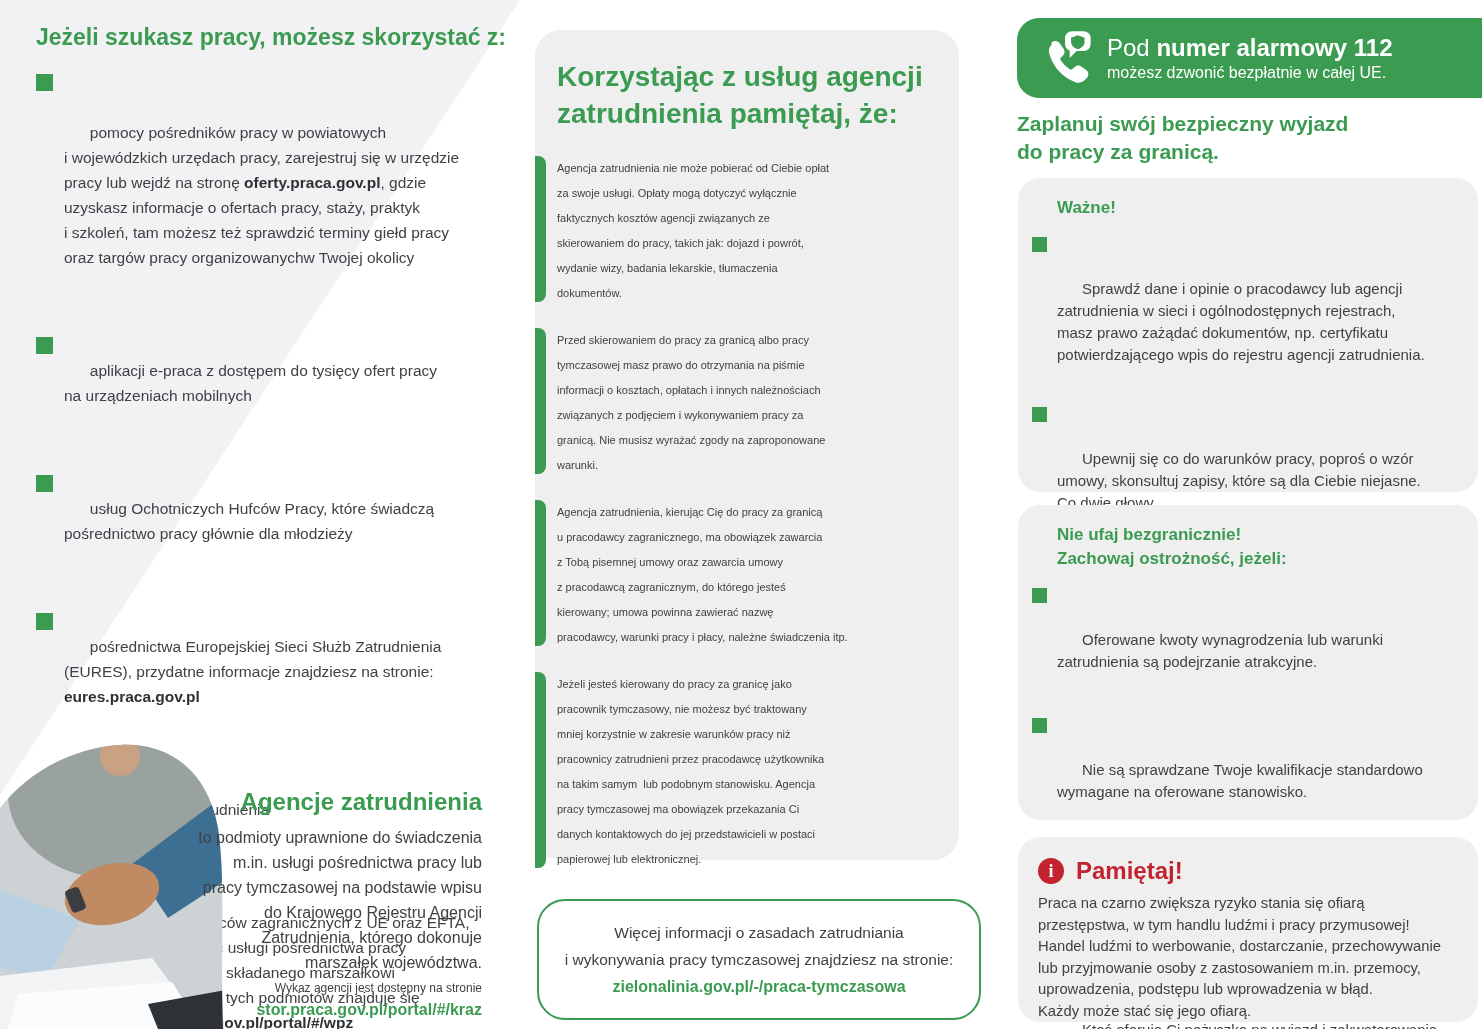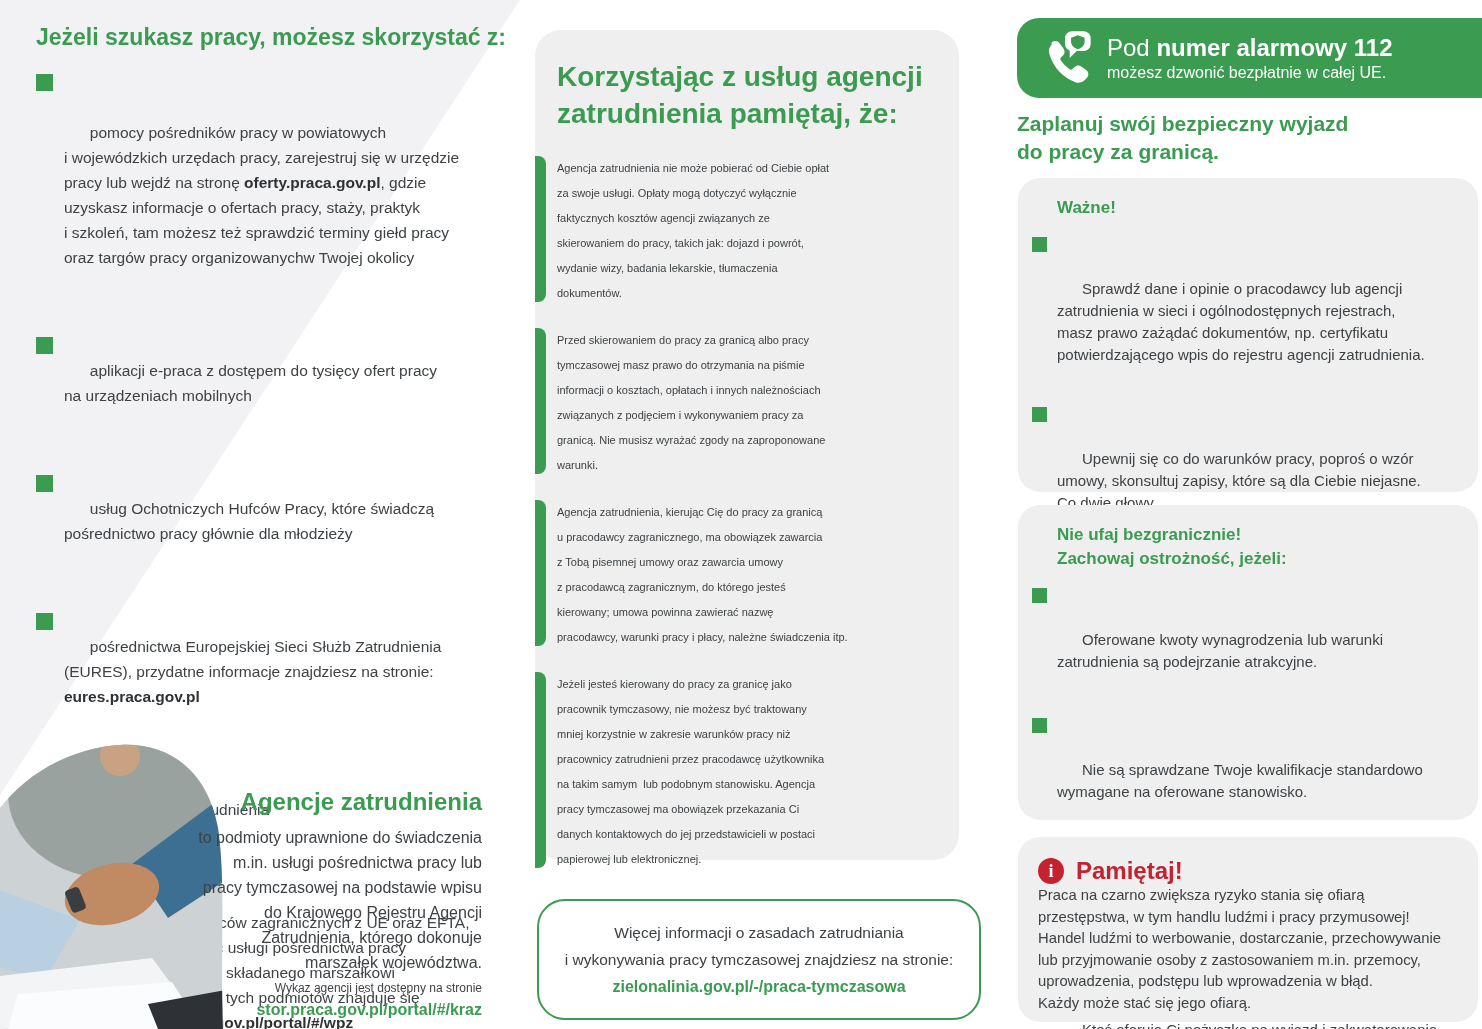--- a/index.html
+++ b/index.html
@@ -51,21 +51,21 @@
   .p-title{margin-left:25px;font-size:17px;line-height:24px;font-weight:bold;color:var(--g);
            margin-bottom:14px;white-space:pre}
   .r-item{position:relative;padding-left:25px;font-size:15px;line-height:22px;white-space:pre;margin-bottom:16px}
   #panel-caution .r-item{margin-bottom:20px}
   .rsq{position:absolute;left:0;top:3px;width:15px;height:15px;background:var(--g)}
   .rem-head{display:flex;align-items:center;gap:12px;margin-top:2px}
   .info-i{width:26px;height:26px;border-radius:50%;background:var(--r);color:#fff;display:flex;
           align-items:center;justify-content:center;font-weight:bold;font-size:18px;
           font-family:"Liberation Serif",serif;flex:0 0 auto}
   .rem-title{font-size:24px;font-weight:bold;color:var(--r)}
-  .rem-body{font-size:14.8px;line-height:21.5px;white-space:pre}
+  .rem-body{margin-top:8px;font-size:14.8px;line-height:21.5px;white-space:pre}
 </style>
 </head>
 <body>
 
 <div class="page">
   <div class="wedge"></div>
 
   <div class="left-title">Jeżeli szukasz pracy, możesz skorzystać z:</div>
 
   <div class="left-list">

